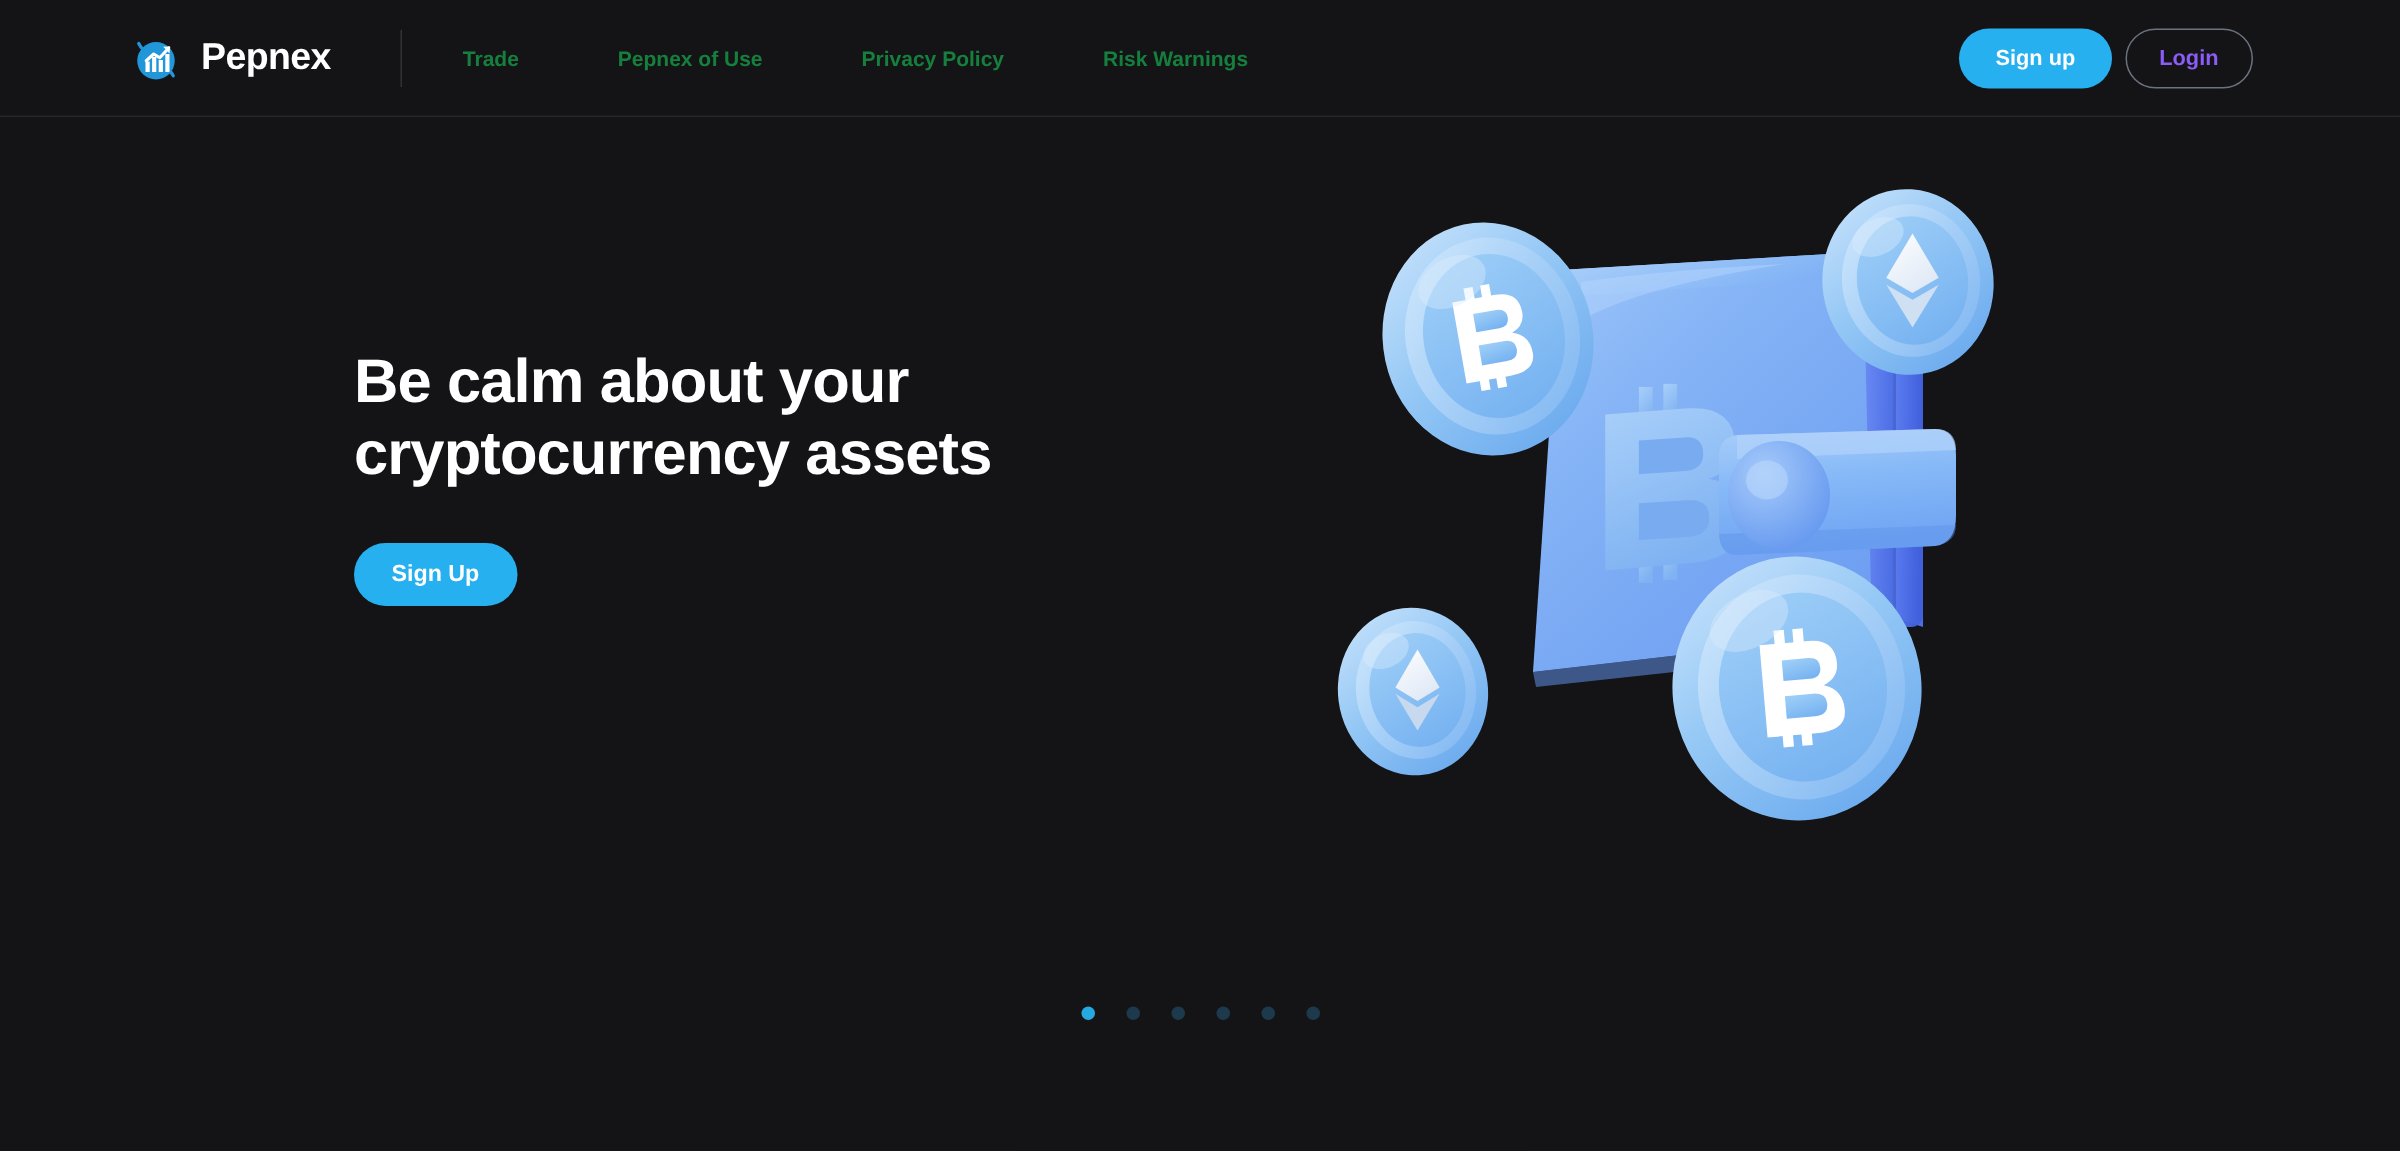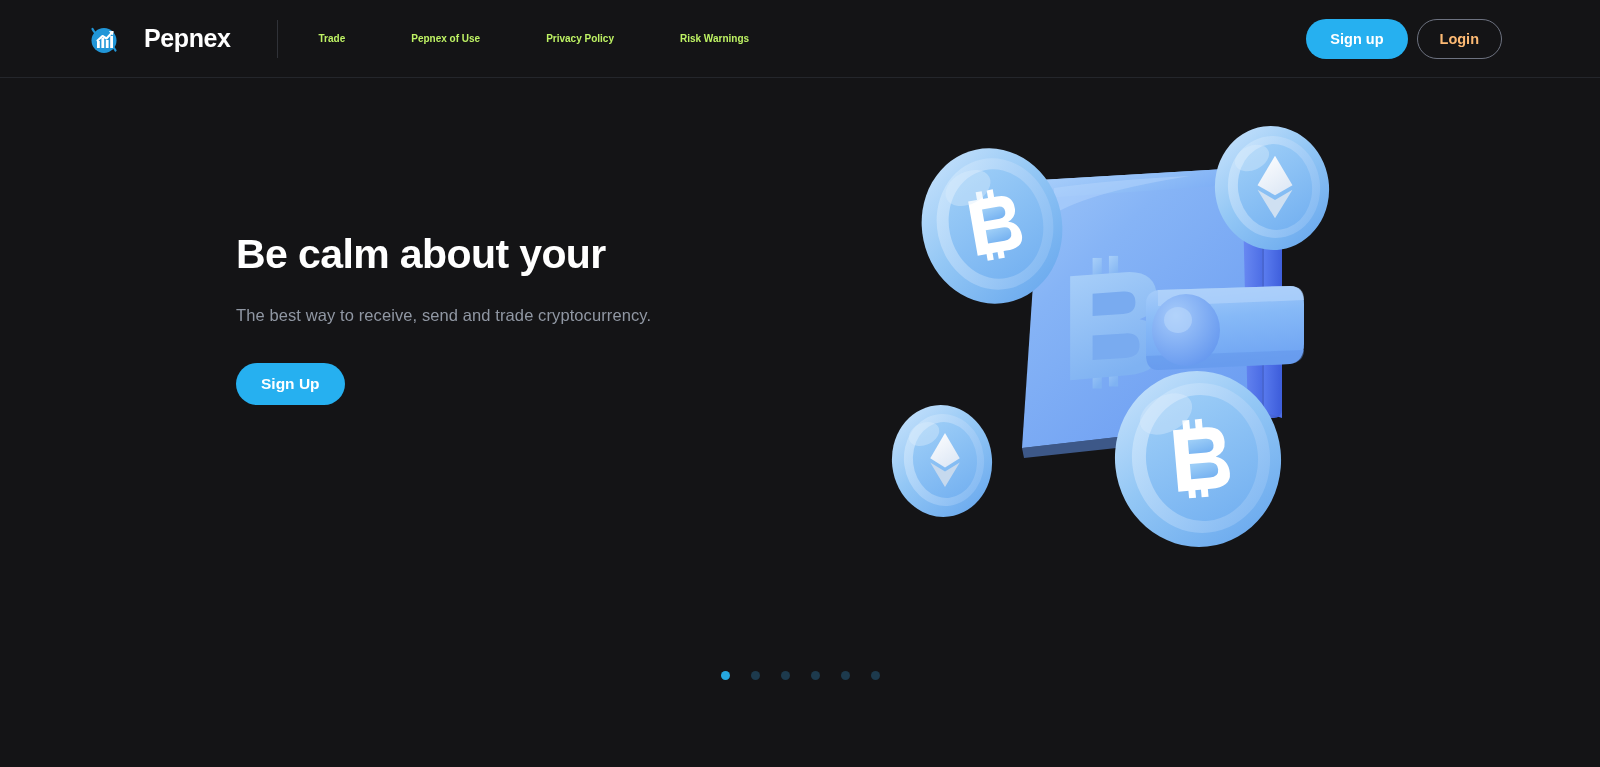--- a/index.html
+++ b/index.html
@@ -25,21 +25,21 @@
     height: 78px;
     background: #141416;
     border-bottom: 1px solid #24262b;
     display: flex;
     align-items: center;
   }
 
   .brand {
     display: flex;
     align-items: center;
-    gap: 23px;
+    gap: 13px;
     margin-left: 87px;
   }
 
   .brand-logo {
     width: 34px;
     height: 34px;
     display: block;
     flex: none;
   }
 
@@ -59,22 +59,22 @@
   }
 
   .nav {
     display: flex;
     align-items: center;
     margin-left: 41px;
     gap: 0;
   }
 
   .nav-link {
-    color: #bef264;
-    font-size: 10px;
+    color: #15803d;
+    font-size: 14px;
     font-weight: bold;
     text-decoration: none;
     white-space: nowrap;
     padding: 8px 0;
     margin-right: 66px;
     cursor: pointer;
   }
   .nav-link:last-child { margin-right: 12px; }
 
   .auth {
@@ -95,21 +95,21 @@
     border-radius: 21px;
     height: 40px;
     padding: 0 24px;
     cursor: pointer;
     font-family: inherit;
     white-space: nowrap;
   }
 
   .btn-login {
     background: transparent;
-    color: #fdba74;
+    color: #8b5cf6;
     font-size: 14.5px;
     font-weight: bold;
     border: 1px solid #6d7280;
     border-radius: 21px;
     height: 40px;
     padding: 0 22px;
     cursor: pointer;
     font-family: inherit;
     white-space: nowrap;
   }
@@ -230,22 +230,22 @@
     <button class="btn-login">Login</button>
   </div>
 
 </header>
 
 <section class="hero">
 
   <div class="hero-copy">
     <h1 class="hero-title">
       <span>Be calm about your</span><br>
+      <span>cryptocurrency assets</span>
     </h1>
-    <p class="hero-sub">The best way to receive, send and trade cryptocurrency.</p>
     <button class="btn-signup-hero">Sign Up</button>
   </div>
 
   <div class="art">
     <svg viewBox="0 0 440 440">
       <defs>
         <linearGradient id="walletFace" x1="0" y1="0" x2="0.75" y2="1">
           <stop offset="0%" stop-color="#9ec6f8"></stop>
           <stop offset="35%" stop-color="#86b4f6"></stop>
           <stop offset="100%" stop-color="#6d9ef2"></stop>

